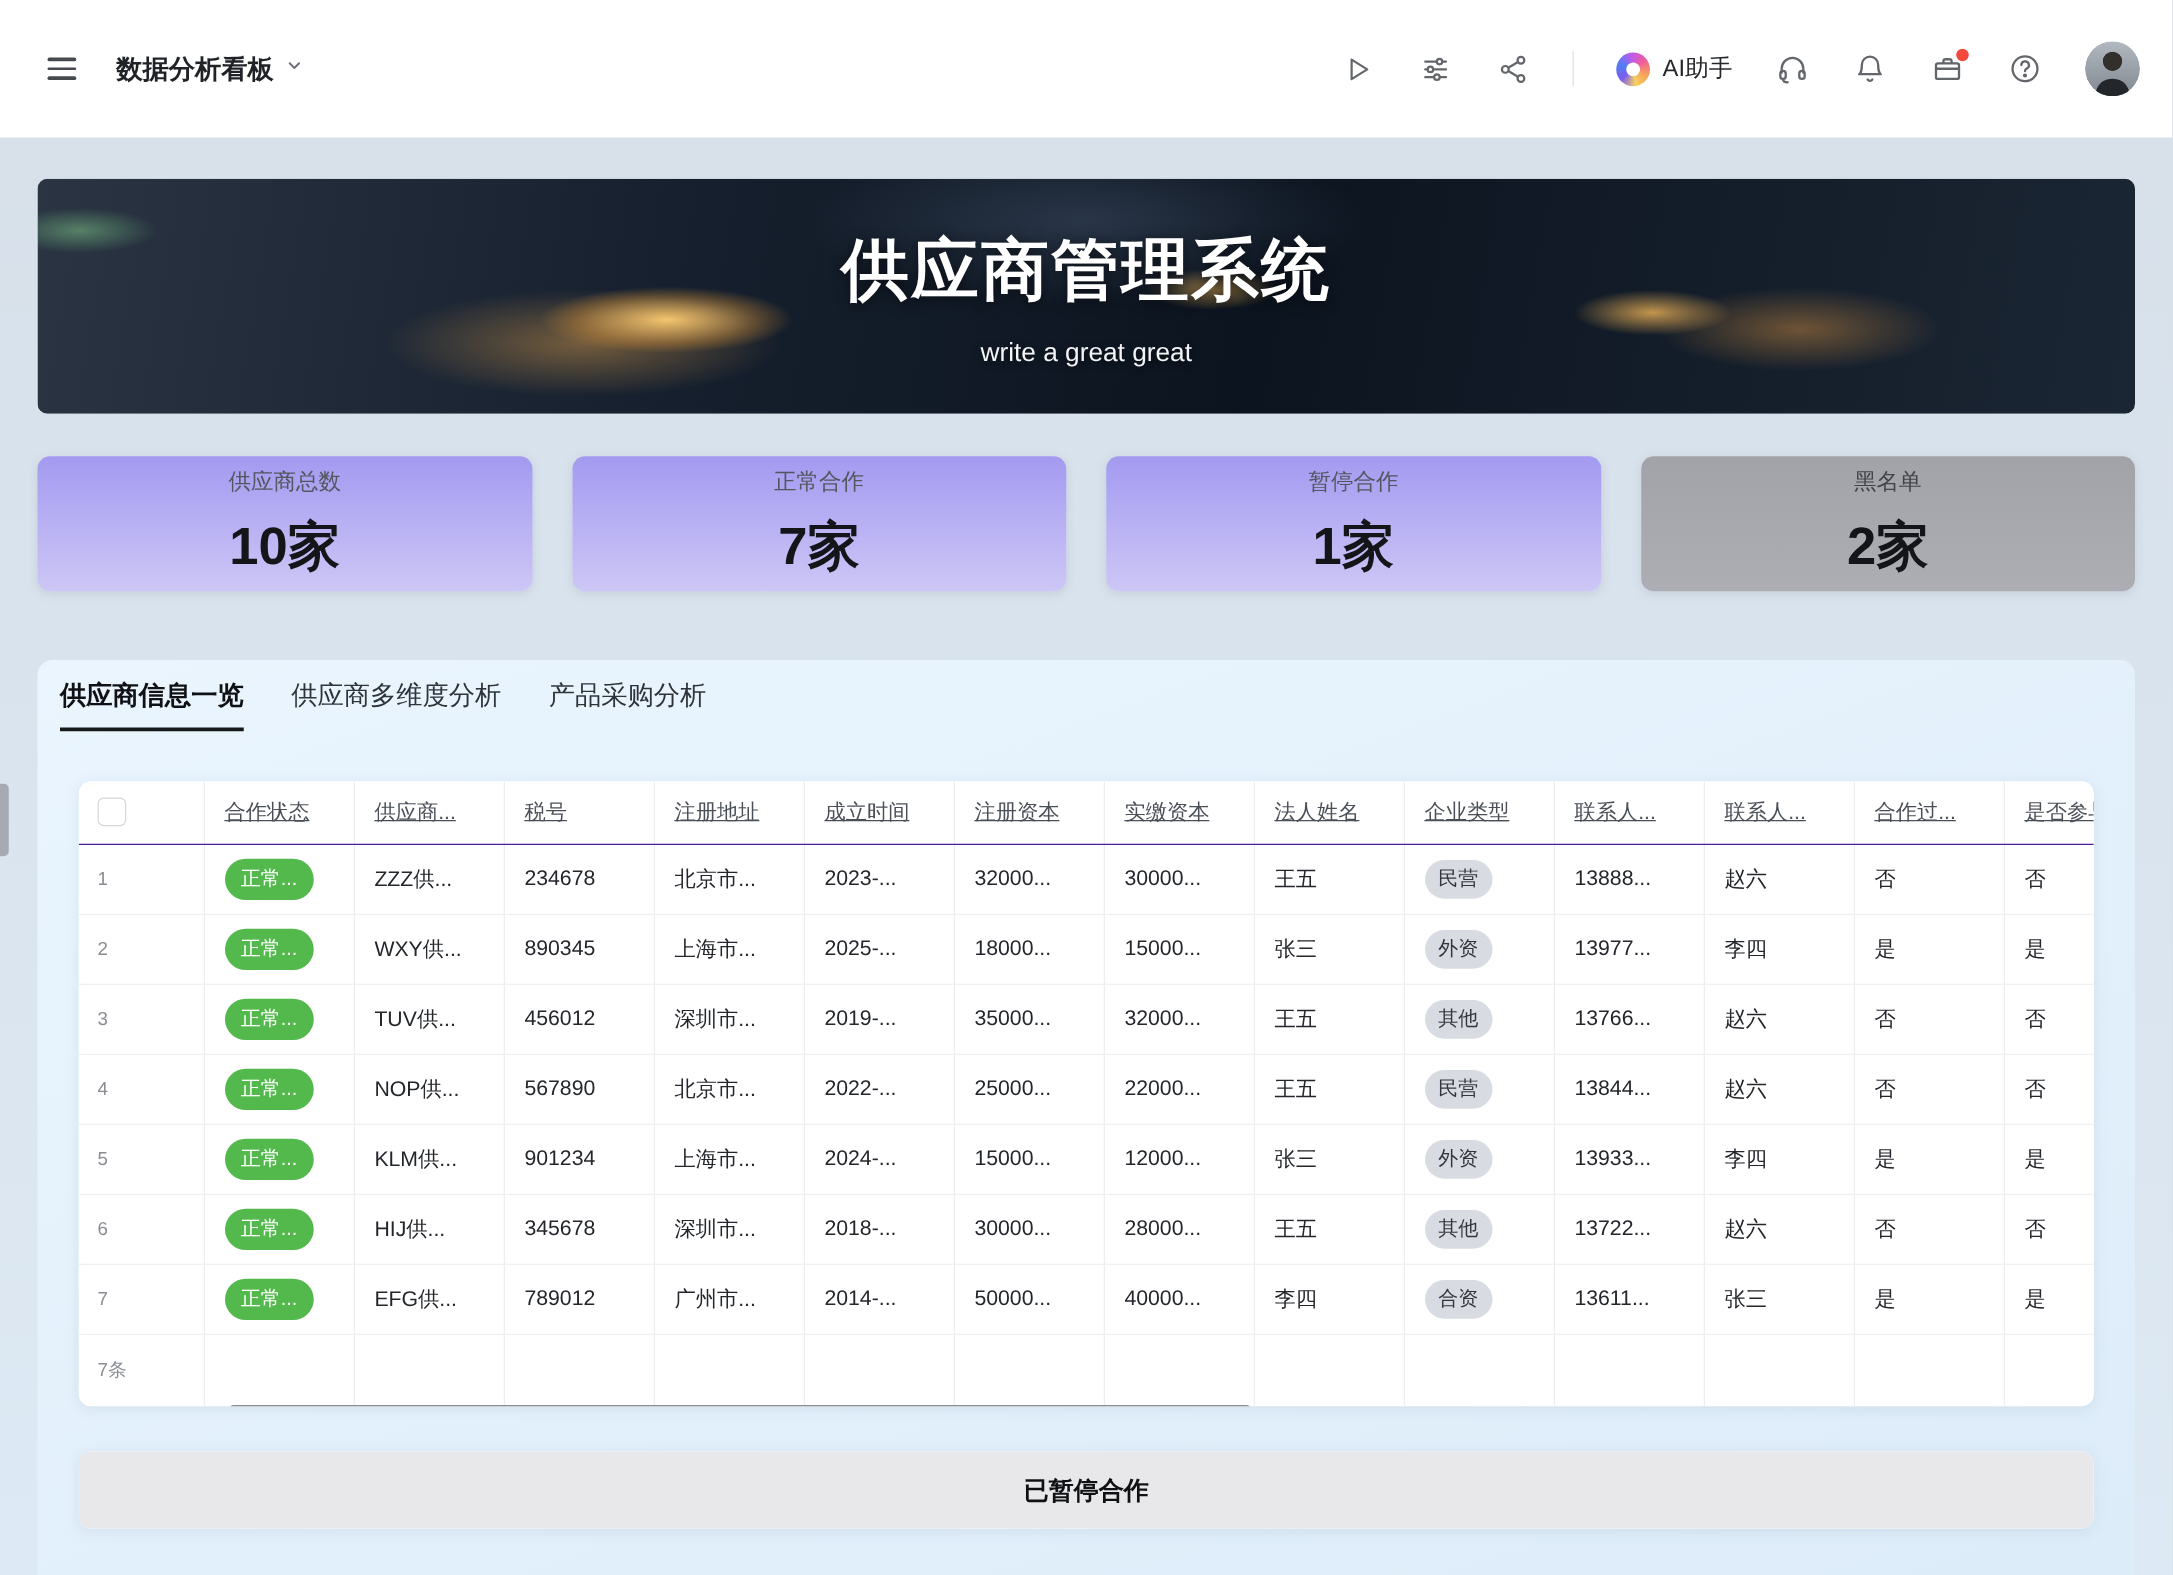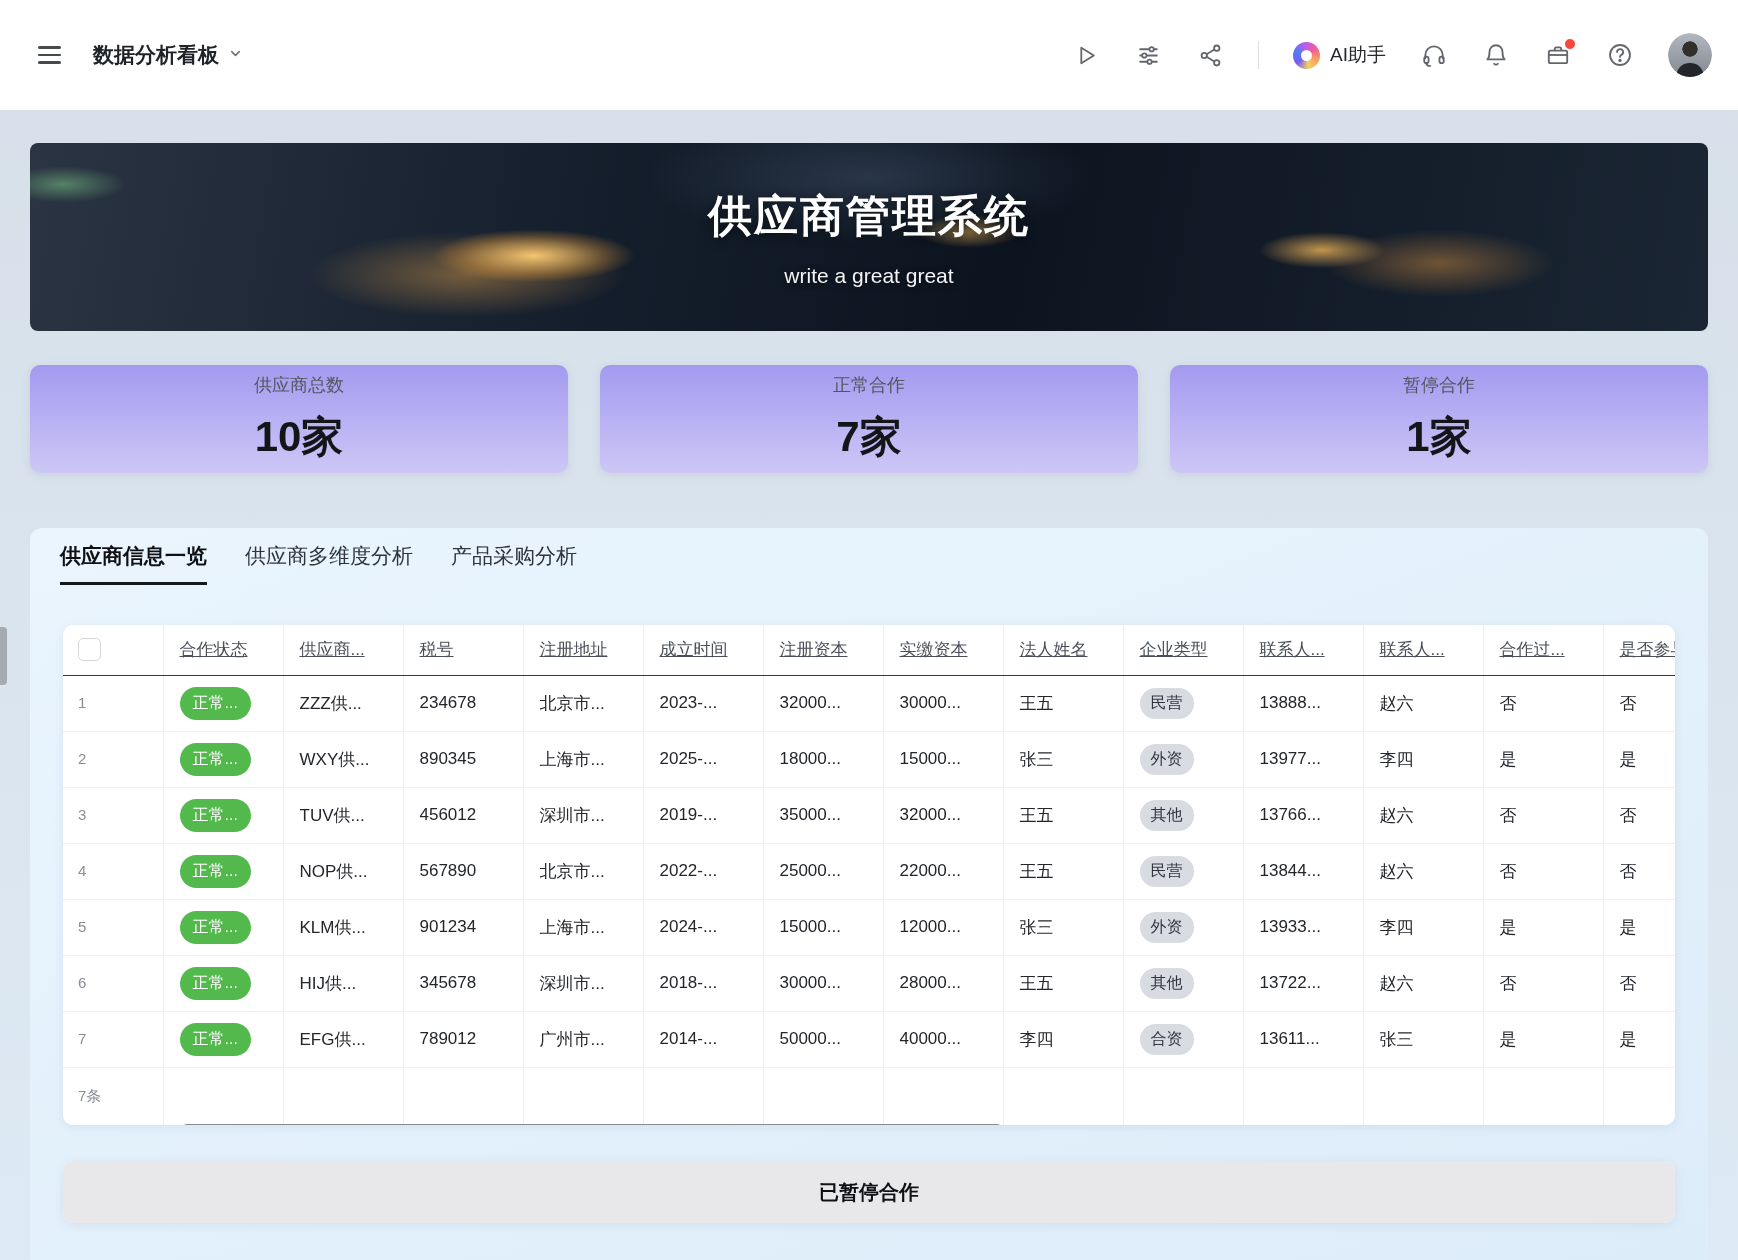--- a/index.html
+++ b/index.html
@@ -35,40 +35,40 @@
         display:flex;flex-direction:column;align-items:center;justify-content:center;gap:18px;
         background:
           radial-gradient(ellipse 130px 34px at 30% 60%, rgba(255,205,115,.95), rgba(255,170,60,.30) 55%, transparent 78%),
           radial-gradient(ellipse 220px 60px at 26% 70%, rgba(255,180,80,.40), transparent 72%),
           radial-gradient(ellipse 70px 22px at 56% 47%, rgba(255,195,95,.55), transparent 75%),
           radial-gradient(ellipse 90px 26px at 77% 57%, rgba(255,190,90,.75), transparent 70%),
           radial-gradient(ellipse 150px 44px at 84% 64%, rgba(255,170,70,.38), transparent 76%),
           radial-gradient(ellipse 90px 26px at 2% 22%, rgba(140,225,150,.45), transparent 70%),
           radial-gradient(ellipse 300px 90px at 50% 18%, rgba(90,110,140,.35), transparent 75%),
           linear-gradient(100deg,#2a3442 0%,#16202e 30%,#0c141f 58%,#1b2634 100%);}
-  .hero-title{font-size:44px;font-weight:700;color:#ffffff;letter-spacing:2px;
+  .hero-title{font-size:54px;font-weight:700;color:#ffffff;letter-spacing:2px;
               text-shadow:0 2px 10px rgba(0,0,0,.55);}
   .hero-sub{font-size:21px;color:#f2f4f6;text-shadow:0 1px 6px rgba(0,0,0,.5);}
 
   
   .stats{margin:34px 30px 0;display:flex;gap:32px;}
   .stat{flex:1;height:108px;border-radius:10px;display:flex;flex-direction:column;
         align-items:center;justify-content:center;gap:12px;cursor:pointer;
         box-shadow:0 2px 8px rgba(130,140,165,.22);}
   .stat.purple{background:linear-gradient(180deg,#a39af0 0%,#cdc7f6 100%);}
   .stat.gray{background:linear-gradient(180deg,#a2a2a9 0%,#adadb4 100%);}
   .stat-label{font-size:18px;color:#54565f;}
   .stat.gray .stat-label{color:#42444b;}
   .stat-value{font-size:42px;font-weight:700;color:#141519;}
 
   
   .panel{position:absolute;left:30px;right:30px;top:528px;bottom:0;
          border-radius:12px 12px 0 0;overflow:hidden;box-sizing:border-box;padding-top:14px;
          background:linear-gradient(160deg,#eaf5fe 0%,#e2f0fb 60%,#ddecf9 100%);}
-  .tabs{display:flex;gap:38px;margin-left:30px;}
+  .tabs{display:flex;gap:38px;margin-left:18px;}
   .tab{font-size:21px;color:#2f333a;padding-bottom:12px;border-bottom:3.5px solid transparent;
        cursor:pointer;white-space:nowrap;}
   .tab.active{font-weight:700;color:#101114;border-bottom-color:#17181a;}
 
   .table-card{margin:40px 33px 0;border-radius:10px;overflow:hidden;position:relative;
               background:#ffffff;box-shadow:0 2px 10px rgba(120,140,165,.15);}
   .section-header{height:62px;display:flex;align-items:center;justify-content:center;
                   font-size:20px;font-weight:700;color:#0f1114;}
   .section-header.green{background:#b4edd3;}
   .section-header.gray{background:#e8e8ea;}
@@ -207,20 +207,24 @@
       <div class="stat-value">10家</div>
     </div>
     <div class="stat purple">
       <div class="stat-label">正常合作</div>
       <div class="stat-value">7家</div>
     </div>
     <div class="stat purple">
       <div class="stat-label">暂停合作</div>
       <div class="stat-value">1家</div>
     </div>
+    <div class="stat gray">
+      <div class="stat-label">黑名单</div>
+      <div class="stat-value">2家</div>
+    </div>
   </div>
 
   <div class="panel">
     <div class="tabs">
       <div class="tab active">供应商信息一览</div>
       <div class="tab">供应商多维度分析</div>
       <div class="tab">产品采购分析</div>
     </div>
 
     <div class="table-card">

